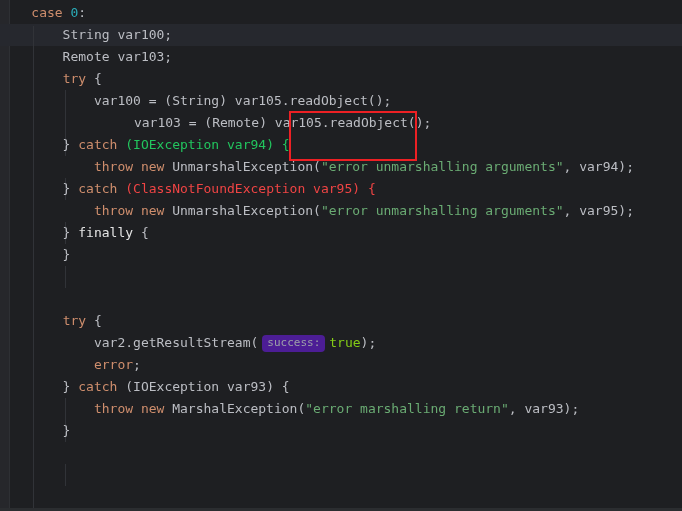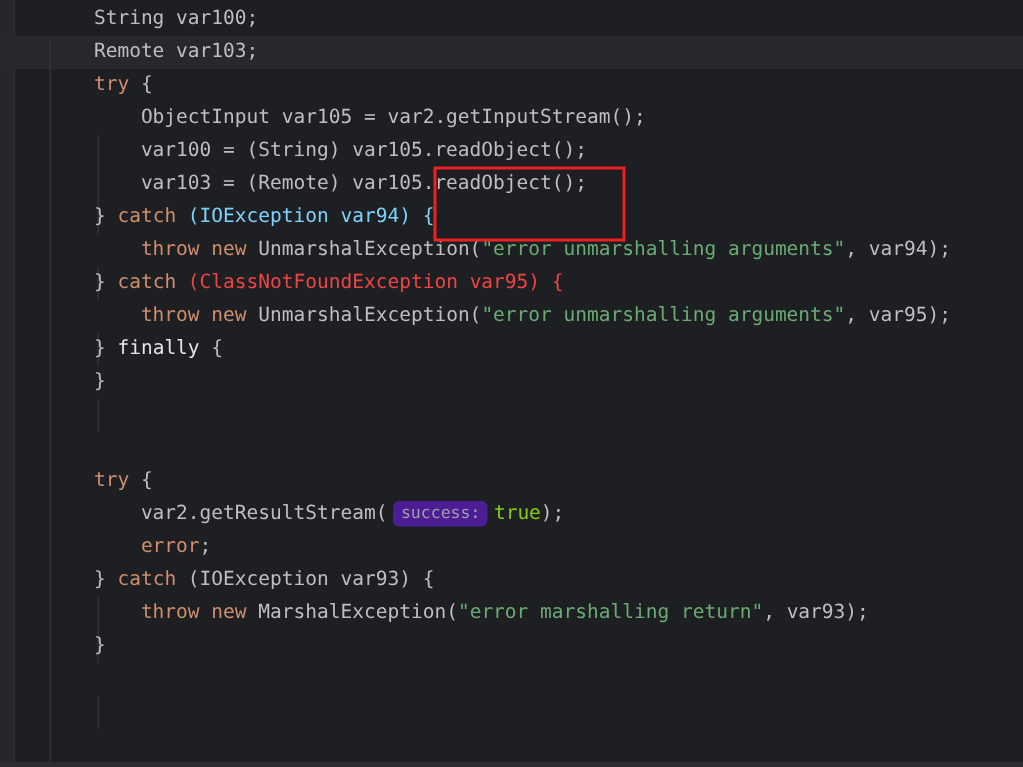--- a/index.html
+++ b/index.html
@@ -58,27 +58,27 @@
 
   <div class="indent-guide" style="left:33px;top:26px;height:482px;"></div>
   <div class="indent-guide" style="left:65px;top:90px;height:66px;"></div>
   <div class="indent-guide" style="left:65px;top:178px;height:22px;"></div>
   <div class="indent-guide" style="left:65px;top:222px;height:22px;"></div>
   <div class="indent-guide" style="left:65px;top:266px;height:22px;"></div>
   <div class="indent-guide" style="left:65px;top:398px;height:44px;"></div>
   <div class="indent-guide" style="left:65px;top:464px;height:22px;"></div>
 
   <div id="code">
+      <div class="code-line"><span style="color: rgb(188, 190, 196);">    </span><span style="color: rgb(207, 142, 109);">case</span><span style="color: rgb(188, 190, 196);"> </span><span style="color: rgb(42, 172, 184);">0</span><span style="color: rgb(188, 190, 196);">:</span></div>
       <div class="code-line"><span style="color: rgb(188, 190, 196);">        String var100;</span></div>
       <div class="code-line"><span style="color: rgb(188, 190, 196);">        Remote var103;</span></div>
       <div class="code-line"><span style="color: rgb(188, 190, 196);">        </span><span style="color: rgb(207, 142, 109);">try</span><span style="color: rgb(188, 190, 196);"> {</span></div>
-      <div class="code-line"><span style="color: rgb(188, 190, 196);">            ObjectInput var105 = var2.getInputStream();</span></div>
       <div class="code-line"><span style="color: rgb(188, 190, 196);">            var100 = (String) var105.readObject();</span></div>
-      <div class="code-line"><span style="color: rgb(188, 190, 196);">            var103 = (Remote) var105.readObject();</span></div>
-      <div class="code-line"><span style="color: rgb(188, 190, 196);">        } </span><span style="color: rgb(207, 142, 109);">catch</span><span style="color: #7dd3fc;"> (IOException var94) {</span></div>
+      <div class="code-line"><span style="color: rgb(188, 190, 196); padding-left: 40px;">            var103 = (Remote) var105.readObject();</span></div>
+      <div class="code-line"><span style="color: rgb(188, 190, 196);">        } </span><span style="color: rgb(207, 142, 109);">catch</span><span style="color: #22c55e;"> (IOException var94) {</span></div>
       <div class="code-line"><span style="color: rgb(188, 190, 196);">            </span><span style="color: rgb(207, 142, 109);">throw</span><span style="color: rgb(188, 190, 196);"> </span><span style="color: rgb(207, 142, 109);">new</span><span style="color: rgb(188, 190, 196);"> UnmarshalException(</span><span style="color: rgb(106, 171, 115);">"error unmarshalling arguments"</span><span style="color: rgb(188, 190, 196);">, var94);</span></div>
       <div class="code-line"><span style="color: rgb(188, 190, 196);">        } </span><span style="color: rgb(207, 142, 109);">catch</span><span style="color: #ef4444;"> (ClassNotFoundException var95) {</span></div>
       <div class="code-line"><span style="color: rgb(188, 190, 196);">            </span><span style="color: rgb(207, 142, 109);">throw</span><span style="color: rgb(188, 190, 196);"> </span><span style="color: rgb(207, 142, 109);">new</span><span style="color: rgb(188, 190, 196);"> UnmarshalException(</span><span style="color: rgb(106, 171, 115);">"error unmarshalling arguments"</span><span style="color: rgb(188, 190, 196);">, var95);</span></div>
       <div class="code-line"><span style="color: rgb(188, 190, 196);">        } </span><span style="color: #e5e5e5;">finally</span><span style="color: rgb(188, 190, 196);"> {</span></div>
       <div class="code-line"><span style="color: rgb(188, 190, 196);">        }</span></div>
       <div class="code-line"></div>
       <div class="code-line"></div>
       <div class="code-line"><span style="color: rgb(188, 190, 196);">        </span><span style="color: rgb(207, 142, 109);">try</span><span style="color: rgb(188, 190, 196);"> {</span></div>
       <div class="code-line"><span style="color: rgb(188, 190, 196);">            var2.getResultStream(</span><span class="inlay-hint">success:</span><span style="color: #84cc16;">true</span><span style="color: rgb(188, 190, 196);">);</span></div>
       <div class="code-line"><span style="color: rgb(188, 190, 196);">            </span><span style="color: rgb(207, 142, 109);">error</span><span style="color: rgb(188, 190, 196);">;</span></div>

